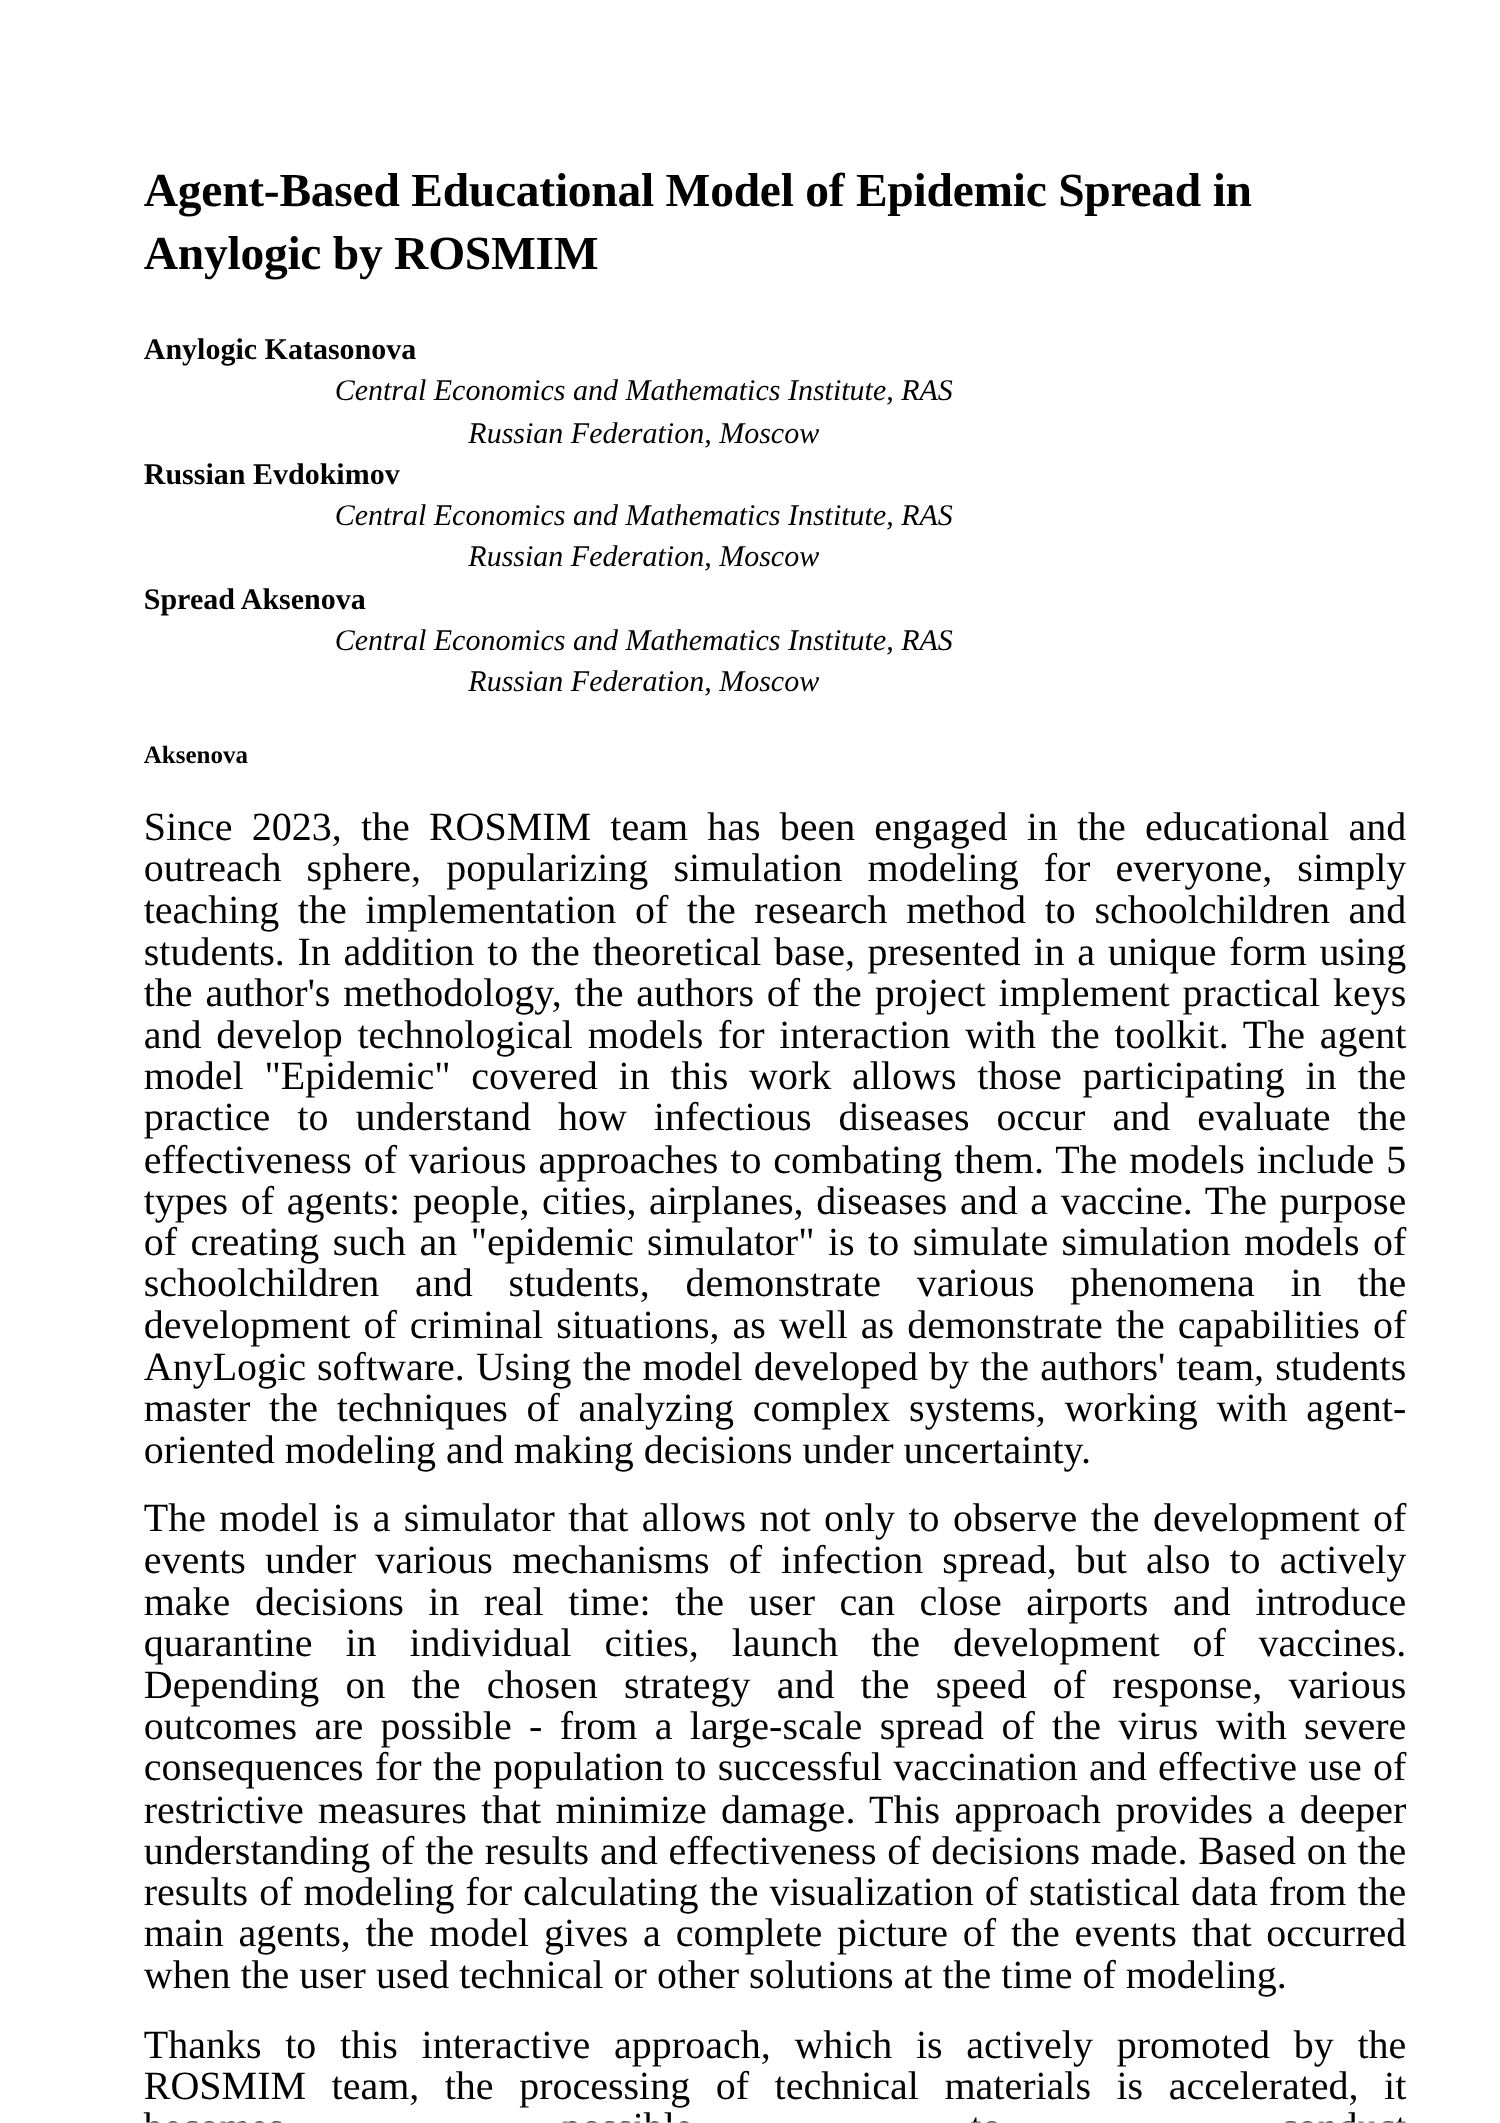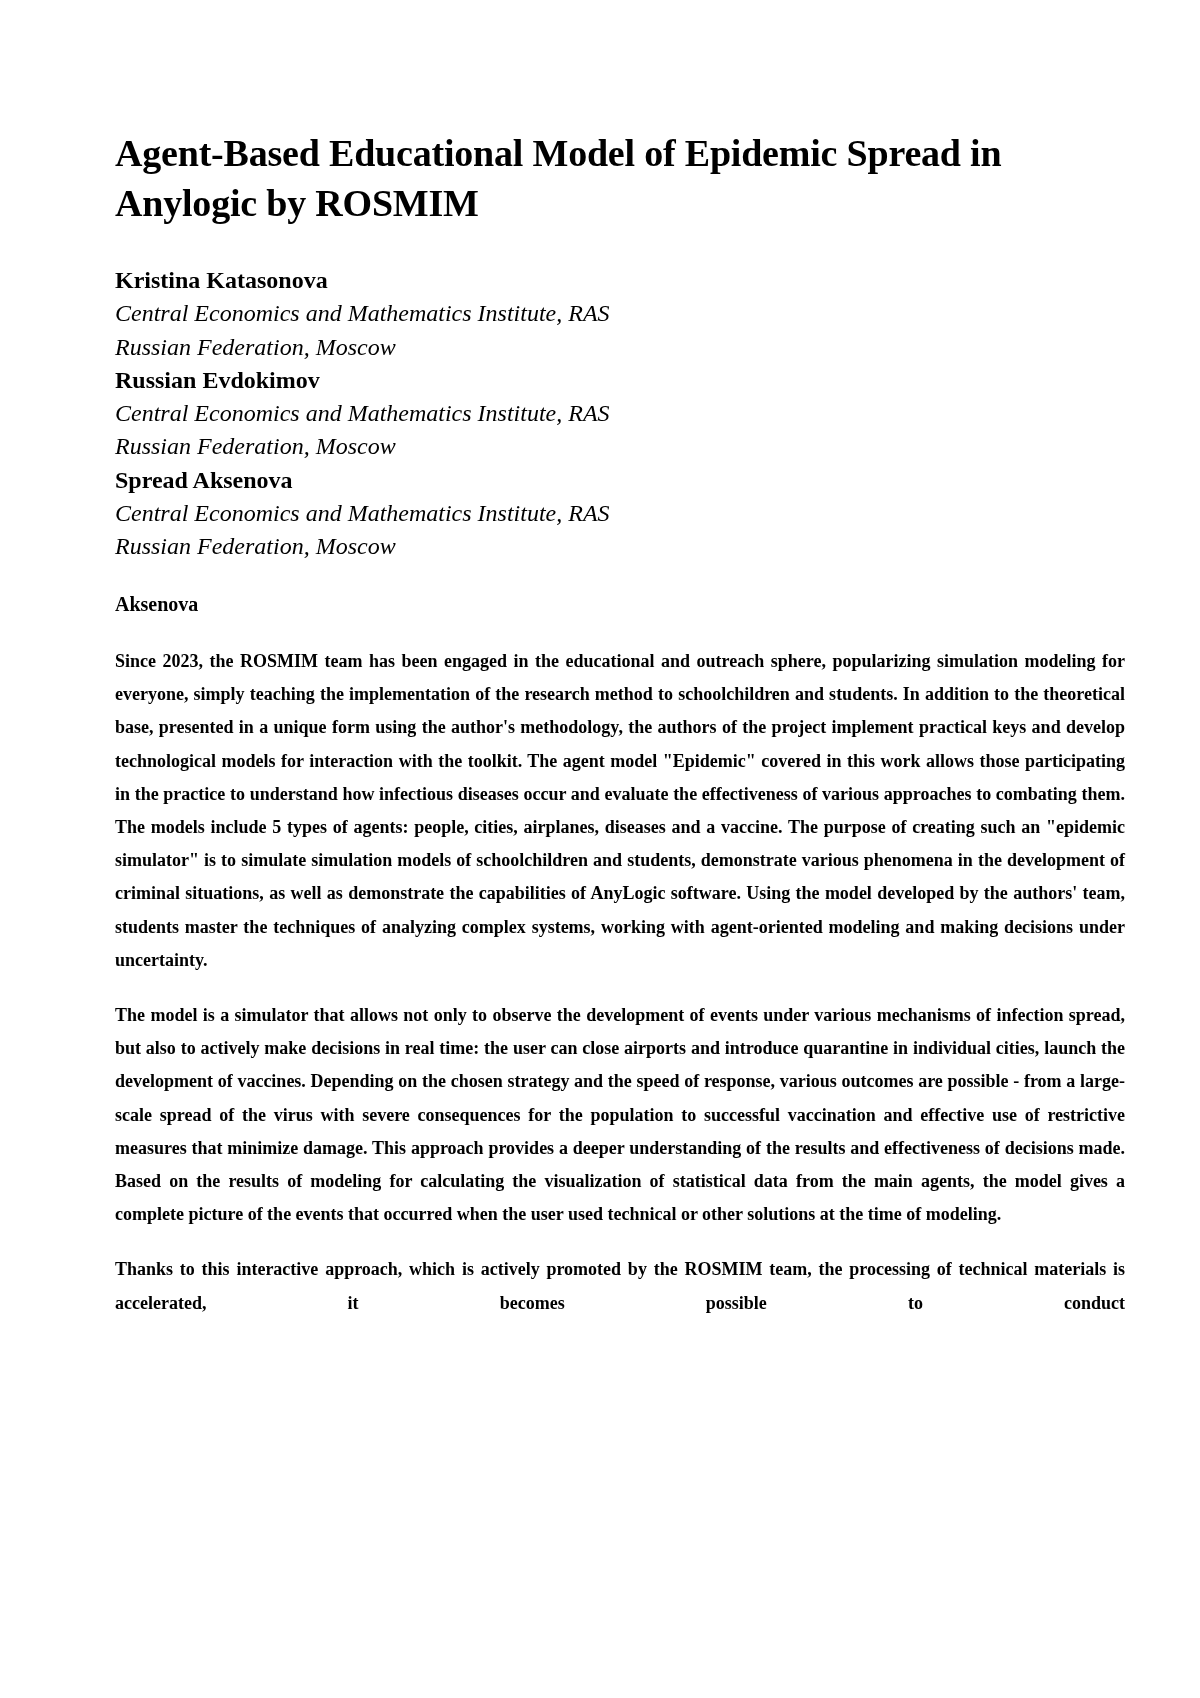--- a/index.html
+++ b/index.html
@@ -1,34 +1,34 @@
 <!DOCTYPE html>
 <html><head>
 <meta charset="utf-8">
 <style>
   html, body { margin: 0; padding: 0; background: #ffffff; }
   body { width: 1200px; height: 1698px; position: relative; overflow: hidden; color: #000; font-family: "Liberation Serif", serif; }
   .page { position: absolute; left: 115px; top: 0; width: 1010px; }
   .title { position: absolute; top: 128px; left: 0; width: 1010px; font-weight: bold; font-size: 38px; line-height: 50px; margin: 0; letter-spacing: -0.2px; }
   .authors { position: absolute; top: 264px; left: 0; width: 800px; }
   .author-name { font-weight: bold; font-size: 24px; line-height: 33.3px; height: 33.3px; margin: 0; }
-  .author-aff { font-style: italic; font-size: 24px; line-height: 33.3px; height: 33.3px; margin: 0; }
+  .author-aff { font-style: italic; font-size: 24px; line-height: 33.3px; height: 33.3px; margin: 0; text-align: center; }
   .abstract-heading { position: absolute; top: 591px; left: 0; font-weight: bold; font-size: 20px; line-height: 26px; margin: 0; }
   .abstract { position: absolute; top: 645px; left: 0; width: 1010px; }
-  .para { font-size: 18px; line-height: 33.2px; text-align: justify; margin: 0 0 22px 0; font-weight: bold; }
+  .para { font-size: 32px; line-height: 33.2px; text-align: justify; margin: 0 0 22px 0; }
 </style>
 </head>
 <body>
 
 <div class="page">
   <h1 class="title">Agent-Based Educational Model of Epidemic Spread in Anylogic by ROSMIM</h1>
 
   <div class="authors">
     <div>
-      <p class="author-name">Kristina Katasonova</p>
+      <p class="author-name">Anylogic Katasonova</p>
       <p class="author-aff">Central Economics and Mathematics Institute, RAS</p>
       <p class="author-aff">Russian Federation, Moscow</p>
     </div>
     <div>
       <p class="author-name">Russian Evdokimov</p>
       <p class="author-aff">Central Economics and Mathematics Institute, RAS</p>
       <p class="author-aff">Russian Federation, Moscow</p>
     </div>
     <div>
       <p class="author-name">Spread Aksenova</p>

